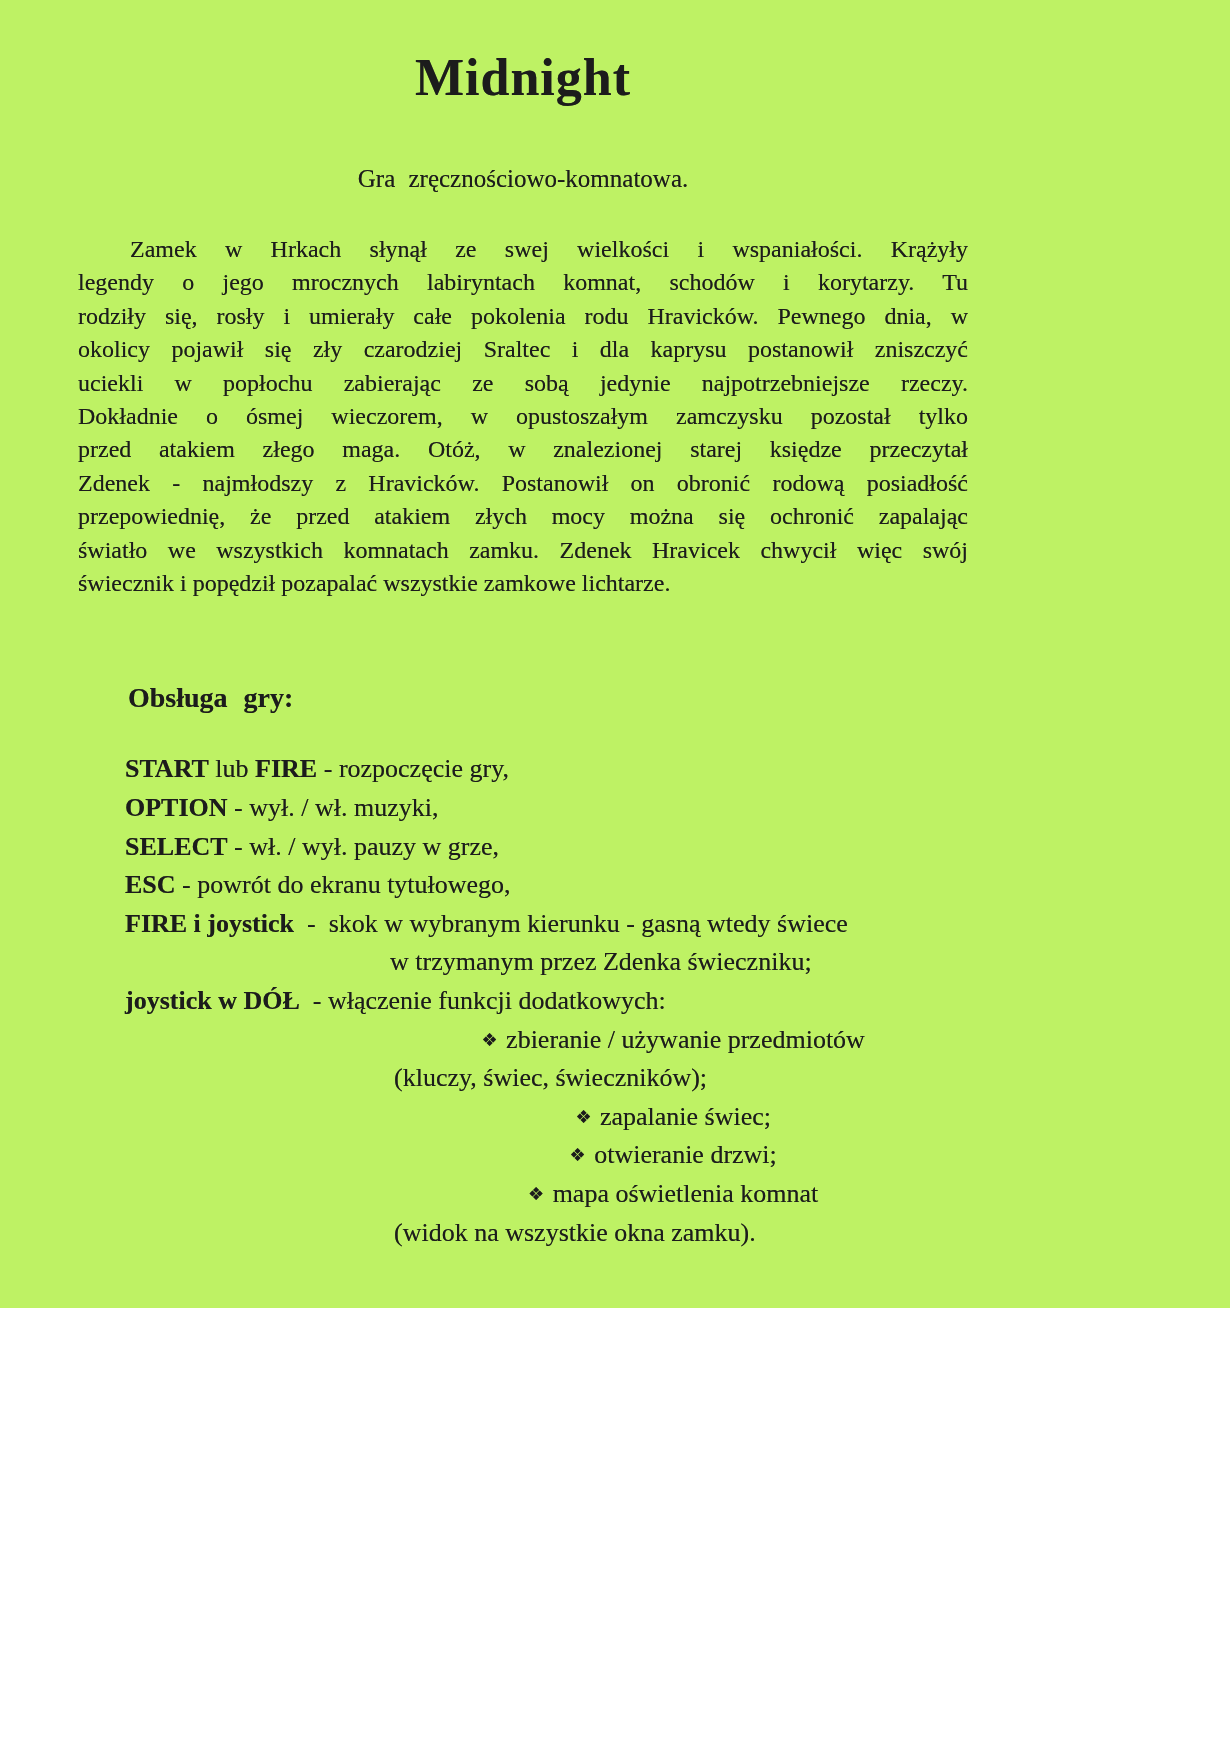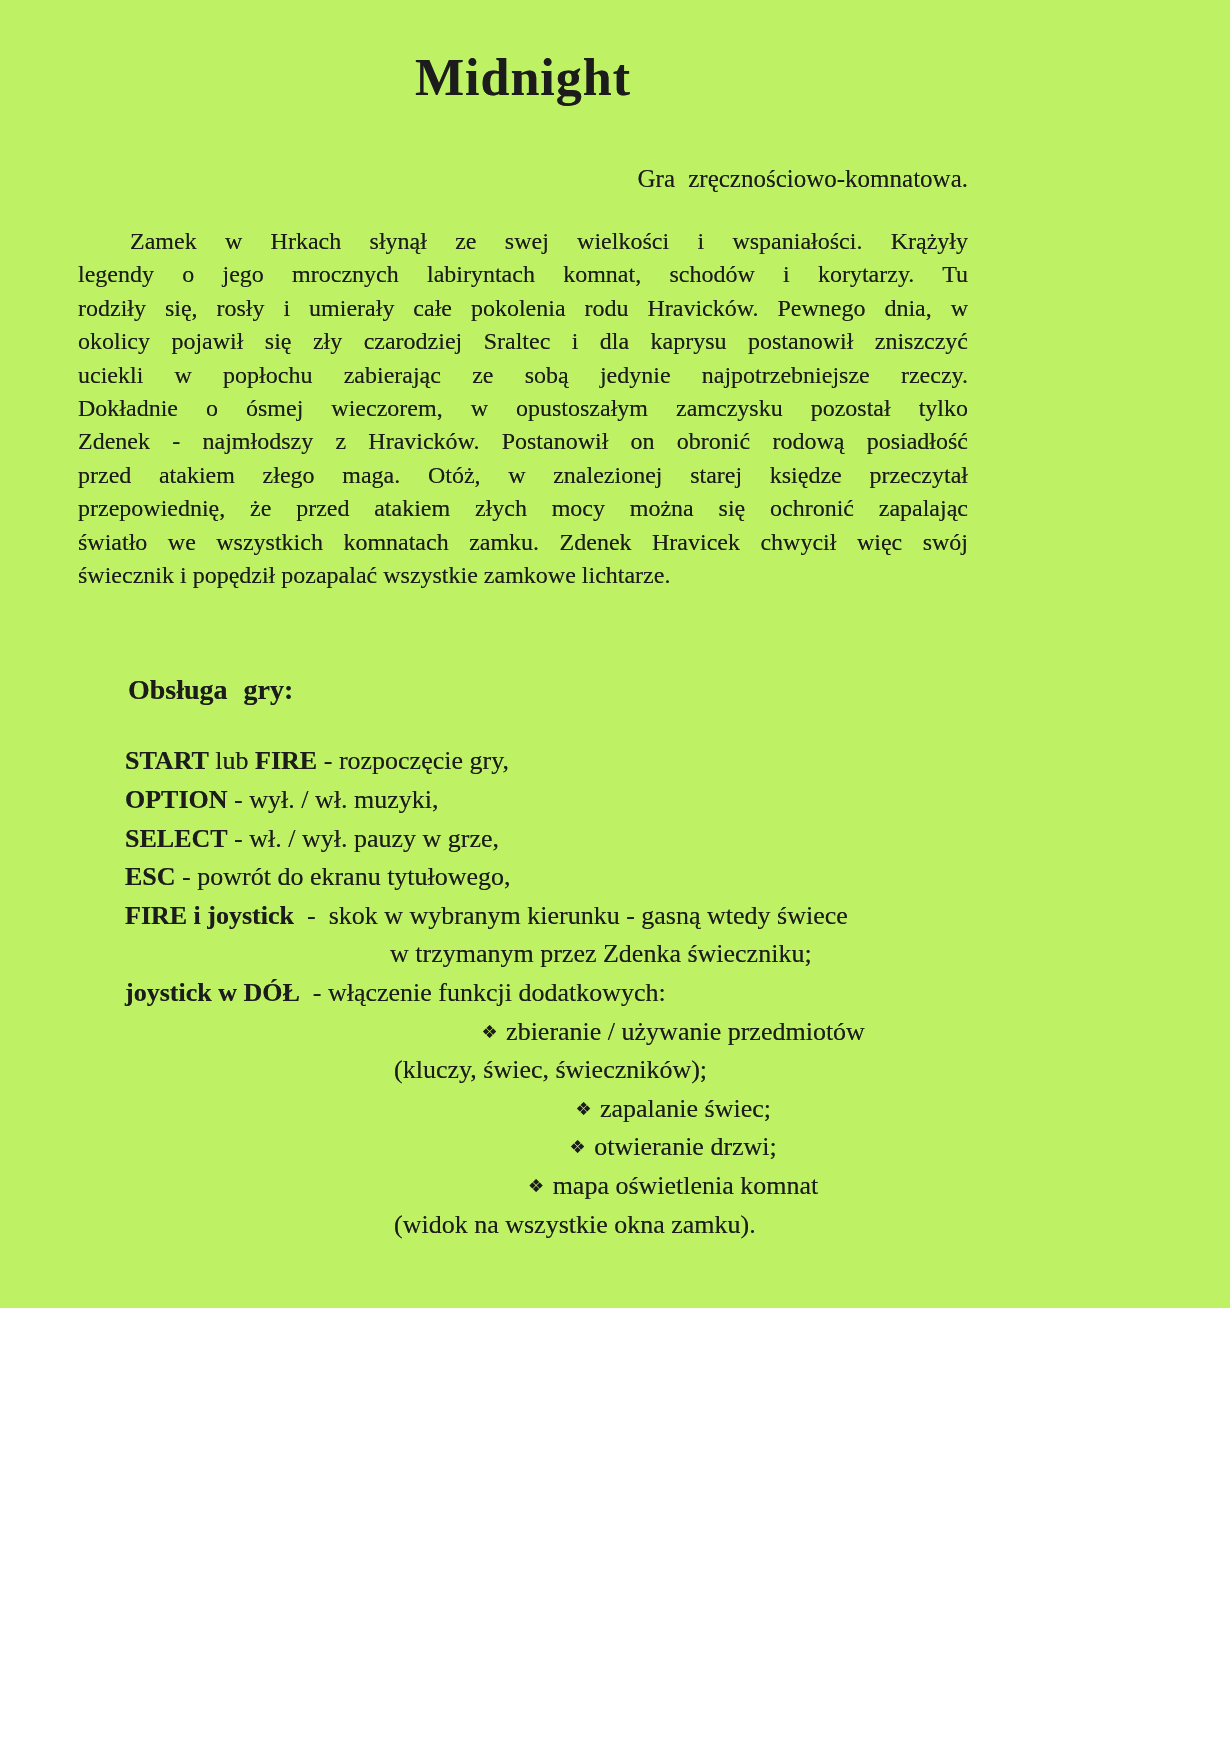--- a/index.html
+++ b/index.html
@@ -26,26 +26,26 @@
   }
   .doc-title {
     margin: 48px 0 0 0;
     text-align: center;
     font-size: 52px;
     font-weight: bold;
     letter-spacing: 1px;
   }
   .doc-subtitle {
     margin-top: 58px;
-    text-align: right;
+    text-align: center;
     font-size: 25px;
     word-spacing: 7px;
   }
   .story {
-    margin-top: 32px;
+    margin-top: 40px;
     font-size: 24px;
     line-height: 33.4px;
   }
   .story-line {
     text-align: justify;
     text-align-last: justify;
     white-space: normal;
   }
   .story-line.first { text-indent: 52px; }
   .story-line.last  { text-align-last: left; }
@@ -100,22 +100,22 @@
 
     <div class="doc-subtitle">Gra zręcznościowo-komnatowa.</div>
 
     <div class="story">
         <div class="story-line first">Zamek w Hrkach słynął ze swej wielkości i wspaniałości. Krążyły</div>
         <div class="story-line">legendy o jego mrocznych labiryntach komnat, schodów i korytarzy. Tu</div>
         <div class="story-line">rodziły się, rosły i umierały całe pokolenia rodu Hravicków. Pewnego dnia, w</div>
         <div class="story-line">okolicy pojawił się zły czarodziej Sraltec i dla kaprysu postanowił zniszczyć</div>
         <div class="story-line">uciekli w popłochu zabierając ze sobą jedynie najpotrzebniejsze rzeczy.</div>
         <div class="story-line">Dokładnie o ósmej wieczorem, w opustoszałym zamczysku pozostał tylko</div>
+        <div class="story-line">przed atakiem złego maga. Otóż, w znalezionej starej księdze przeczytał</div>
         <div class="story-line">Zdenek - najmłodszy z Hravicków. Postanowił on obronić rodową posiadłość</div>
-        <div class="story-line">przed atakiem złego maga. Otóż, w znalezionej starej księdze przeczytał</div>
         <div class="story-line">przepowiednię, że przed atakiem złych mocy można się ochronić zapalając</div>
         <div class="story-line">światło we wszystkich komnatach zamku. Zdenek Hravicek chwycił więc swój</div>
         <div class="story-line last">świecznik i popędził pozapalać wszystkie zamkowe lichtarze.</div>
       </div>
 
     <div class="controls-heading">Obsługa gry:</div>
 
     <div class="controls-list">
 
       <div class="control-line"><span class="b">START</span><span> lub </span><span class="b">FIRE</span><span> - rozpoczęcie gry,</span></div>

